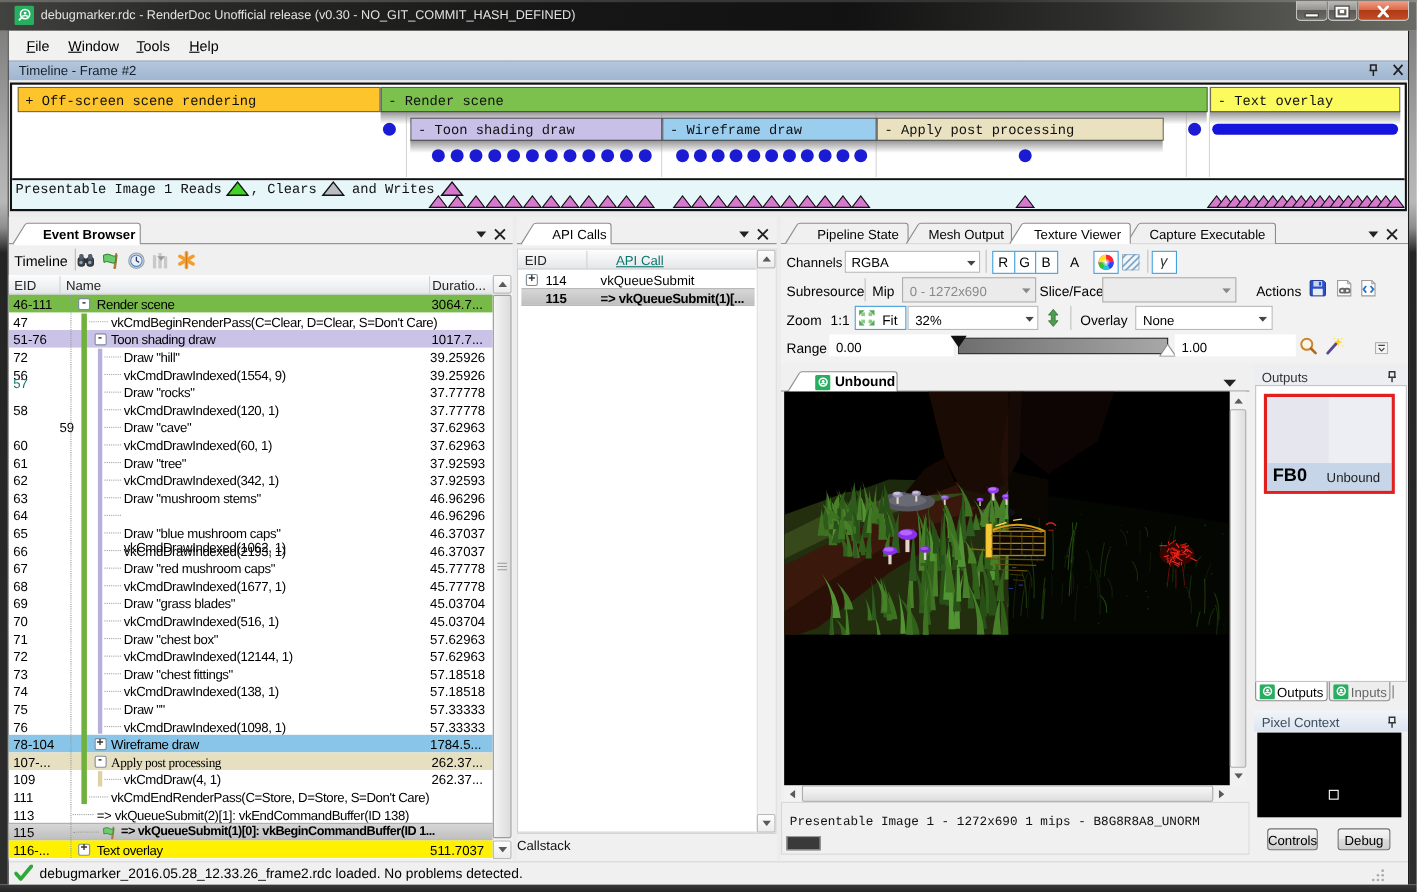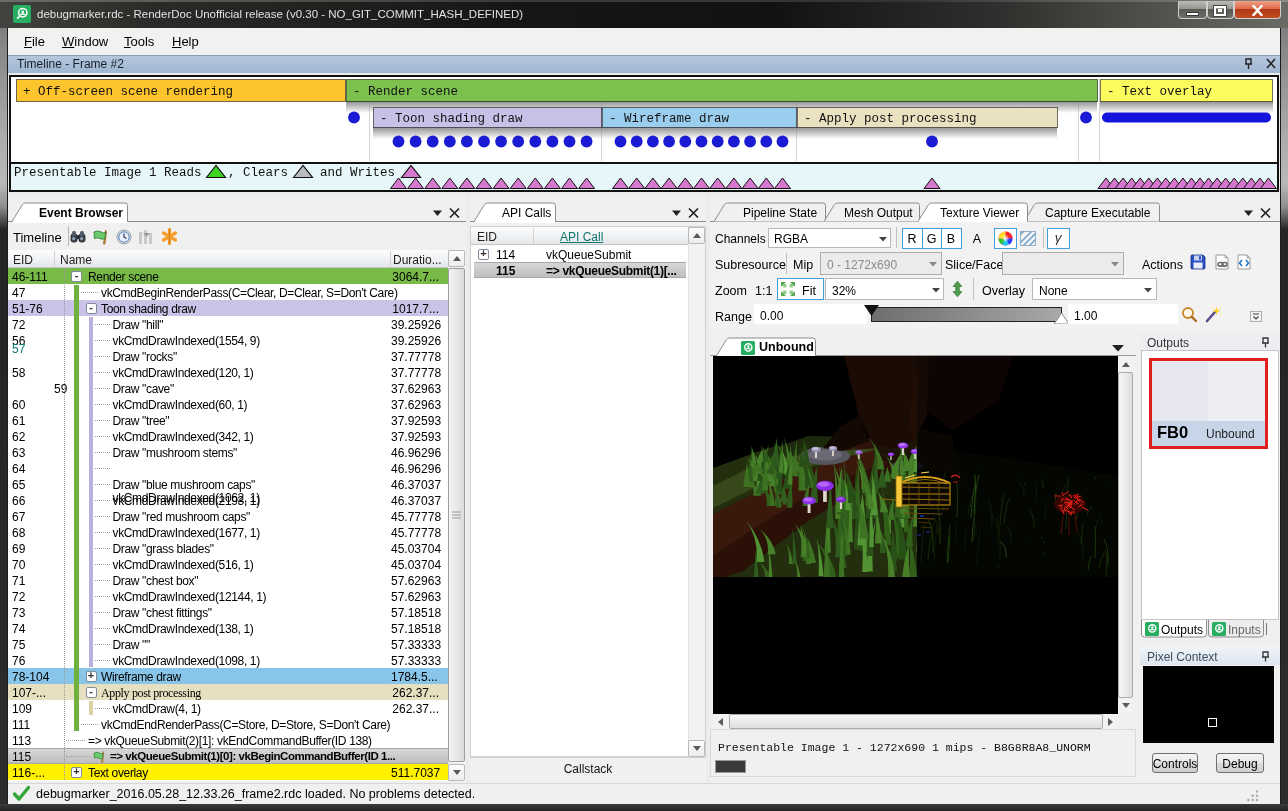--- a/index.html
+++ b/index.html
@@ -391,21 +391,21 @@
 <div class="abs" style="left:688px;top:227px;width:17px;height:530px;background:#f2f2f2;border-left:1px solid #e0e0e0;"></div>
 <div class="abs" style="left:688px;top:227px;width:17px;height:17px;background:linear-gradient(180deg,#fdfdfd,#ececec);border:1px solid #b9b9b9;border-radius:2px;"></div>
 <svg class="abs" style="left:692.5px;top:233px" width="8" height="5" viewBox="0 0 8 5">
     <path d="M0 5 L4 0 L8 5 Z" fill="#5a5a5a"></path>
   </svg>
 <div class="abs" style="left:688px;top:740px;width:17px;height:17px;background:linear-gradient(180deg,#fdfdfd,#ececec);border:1px solid #b9b9b9;border-radius:2px;"></div>
 <svg class="abs" style="left:692.5px;top:746px" width="8" height="5" viewBox="0 0 8 5">
     <path d="M0 0 L4 5 L8 0 Z" fill="#5a5a5a"></path>
   </svg>
 <div class="abs" style="left:470px;top:757px;width:236px;height:21px;background:#f0f0f0;border-top:1px solid #cfcfcf;"></div>
-<div class="abs" style="left:470px;top:761.5px;font-size:12px;color:#111;white-space:pre;"><span style="display:inline-block;width:236px;text-align:center">Callstack</span></div>
+<div class="abs" style="left:470px;top:761.5px;font-size:12px;color:#111;white-space:pre;"><span style="display:inline-block;width:236px;text-align:left">Callstack</span></div>
 <div class="abs" style="left:710px;top:197px;width:570px;height:586px;background:#f0f0f0;"></div>
 <div class="abs" style="left:710px;top:221px;width:570px;height:1px;background:#8c8c8c;"></div>
 <svg class="tabsvg" style="left:714px;top:202px" width="114" height="20" viewBox="0 0 114 20">
     <path d="M0 19.5 L10.5 2.5 Q11.5 1 13.5 1 L109 1 Q111.5 1 111.5 3.5 L111.5 19.5" fill="#f0f0f0" stroke="#8c8c8c" stroke-width="1"></path>
   </svg>
 <div class="abs" style="left:743px;top:205.5px;font-size:12px;color:#000;white-space:pre;">Pipeline State</div>
 <svg class="tabsvg" style="left:824px;top:202px" width="98" height="20" viewBox="0 0 98 20">
     <path d="M0 19.5 L10.5 2.5 Q11.5 1 13.5 1 L93 1 Q95.5 1 95.5 3.5 L95.5 19.5" fill="#f0f0f0" stroke="#8c8c8c" stroke-width="1"></path>
   </svg>
 <div class="abs" style="left:844px;top:205.5px;font-size:12px;color:#000;white-space:pre;">Mesh Output</div>

